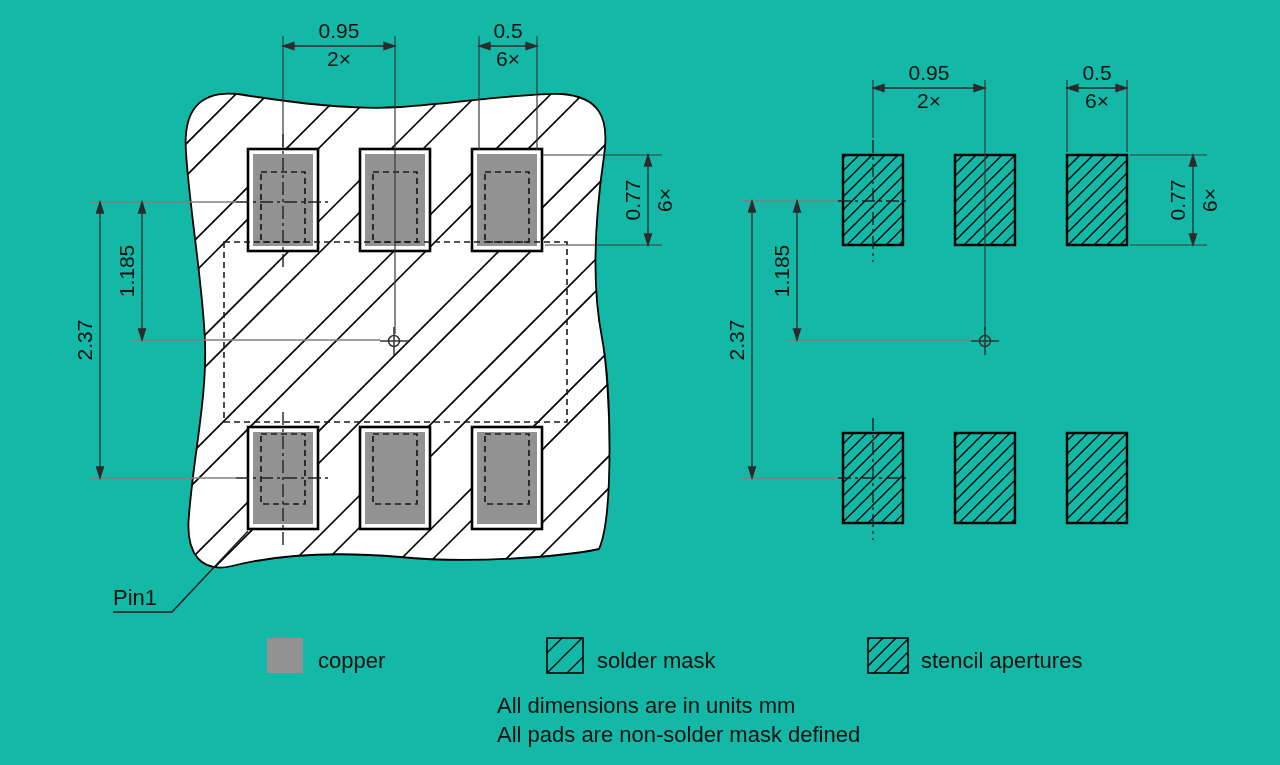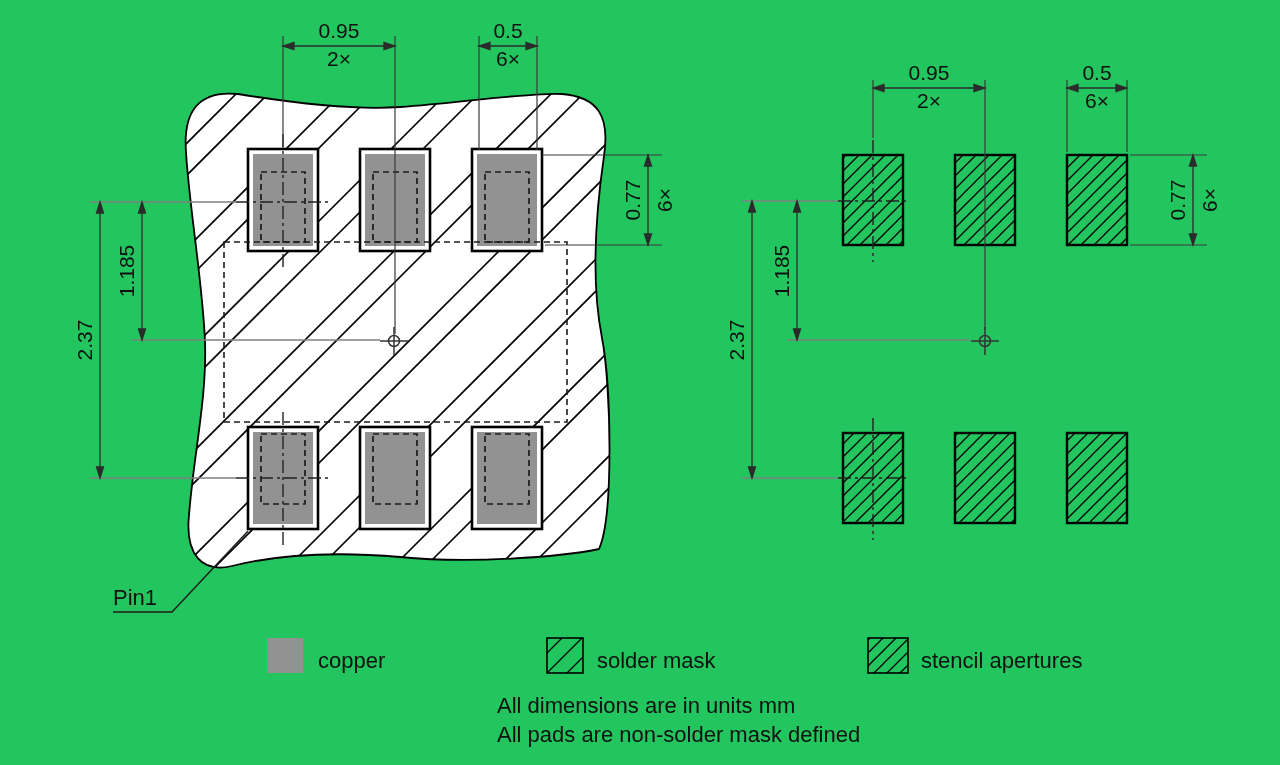--- a/index.html
+++ b/index.html
@@ -8,21 +8,21 @@
     background: #ffffff;
     width: 1280px;
     height: 765px;
     overflow: hidden;
     font-family: "Liberation Sans", sans-serif;
   }
   .stage {
     position: relative;
     width: 1280px;
     height: 765px;
-    background: #22c55e;
+    background: #14b8a6;
   }
   svg text {
     font-family: "Liberation Sans", sans-serif;
     fill: #111111;
   }
   .dim-text   { font-size: 21px; }
   .label-text { font-size: 22px; }
   .note-text  { font-size: 22px; }
 </style>
 </head>

